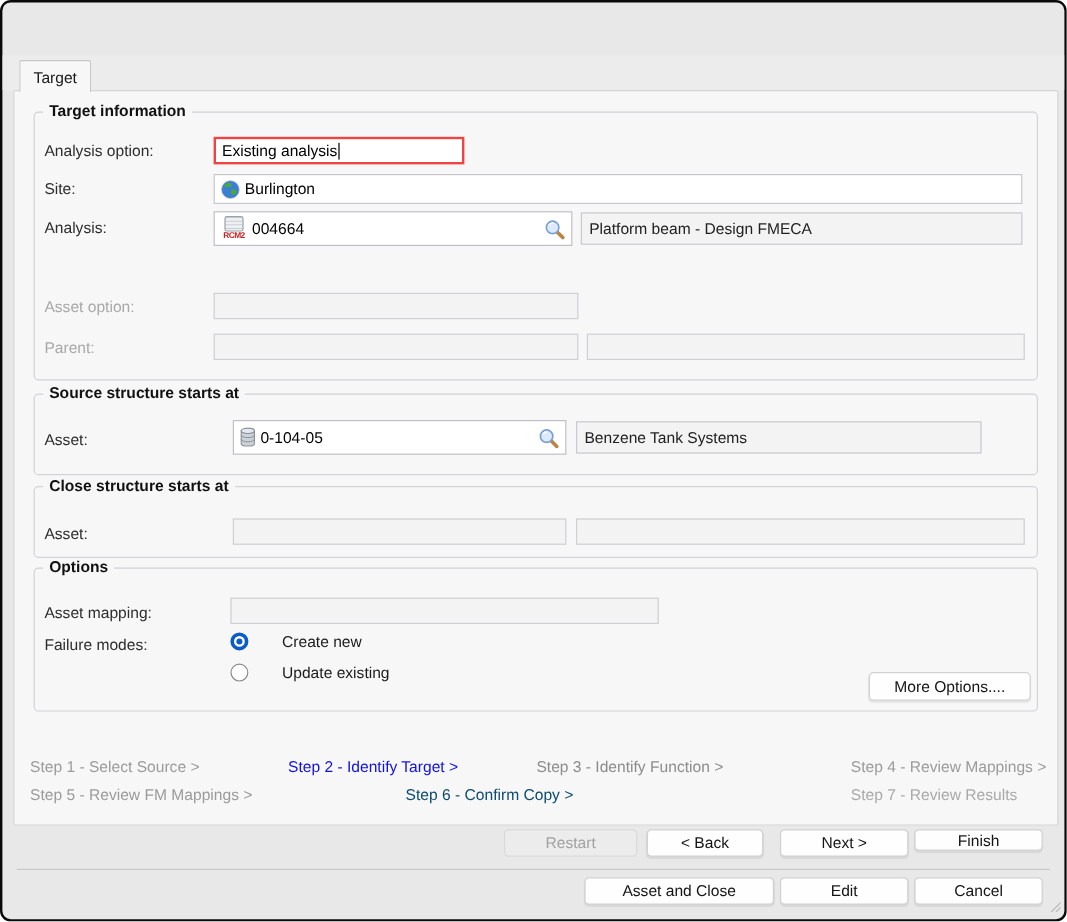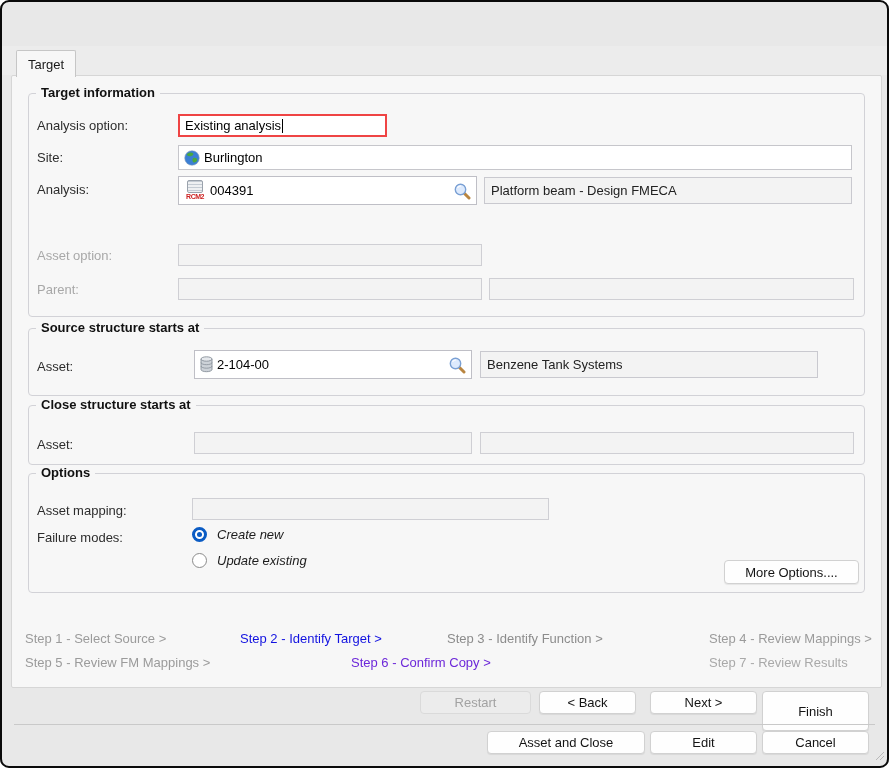--- a/index.html
+++ b/index.html
@@ -47,21 +47,21 @@
   .dinput{position:absolute;background:#f3f3f3;border:1px solid #cfcfd4;box-sizing:border-box;}
 
   
   .rcm2-icon{display:flex;flex-direction:column;align-items:center;width:22px;}
   .rcm2-doc{width:16px;height:13px;box-sizing:border-box;background:#eef0f2;border:1px solid #9aa2ac;border-radius:2px;
     background-image:linear-gradient(#c4cbd3 1px, transparent 1px);background-size:100% 3px;background-position:0 3px;}
   .rcm2-cap{font-size:7px;font-weight:bold;color:#cc2222;line-height:8px;letter-spacing:-0.5px;}
   .icon{display:flex;align-items:center;}
 
   
-  .radio-row{position:absolute;display:flex;gap:10px;font-style:italic;}
+  .radio-row{position:absolute;display:flex;gap:28px;}
   .radio{width:15px;height:15px;border-radius:50%;box-sizing:border-box;background:#fff;}
   .radio.checked{border:3px solid #0b5cc4;display:flex;align-items:center;justify-content:center;}
   .radio .dot{width:5px;height:5px;border-radius:50%;background:#0b5cc4;}
   .radio.unchecked{border:1px solid #8b8b8b;}
   .radio-label{color:#1c1c1c;}
 
   
   .step{position:absolute;white-space:nowrap;font-size:13px;cursor:default;}
 
   
@@ -105,21 +105,21 @@
         </span>
         <span class="val">Burlington</span>
       </div>
 
       <span class="flabel" style="top:88px;">Analysis:</span>
       <div class="lookup" style="left:149px;top:82px;width:299px;height:29px;">
         <span class="rcm2-icon">
           <span class="rcm2-doc"></span>
           <span class="rcm2-cap">RCM2</span>
         </span>
-        <span class="val">004391</span>
+        <span class="val">004664</span>
         <span class="icon">
           <svg width="18" height="18" viewBox="0 0 18 18">
             <line x1="11.5" y1="11.5" x2="16" y2="16" stroke="#b98540" stroke-width="3" stroke-linecap="round"></line>
             <circle cx="7.5" cy="7.5" r="5.2" fill="#ddeafd" stroke="#7aa0d4" stroke-width="1.4"></circle>
             <path d="M4.8 5.4 A3.6 3.6 0 0 1 7.6 4" stroke="#ffffff" stroke-width="1.2" fill="none" stroke-linecap="round"></path>
           </svg>
         </span>
       </div>
       <div class="descfield" style="left:455px;top:83px;width:368px;height:27px;">
         <span>Platform beam - Design FMECA</span>
@@ -143,21 +143,21 @@
       <span class="legend">Source structure starts at</span>
       <span class="flabel" style="top:30px;">Asset:</span>
       <div class="lookup" style="left:165px;top:21px;width:278px;height:29px;">
         <span class="icon">
           <svg width="13" height="17" viewBox="0 0 13 17">
             <path d="M1 3 L1 13.5 A5.5 2.2 0 0 0 12 13.5 L12 3Z" fill="#cdd2d8" stroke="#878e98" stroke-width="0.9"></path>
             <ellipse cx="6.5" cy="3" rx="5.5" ry="2.2" fill="#e5e8ec" stroke="#878e98" stroke-width="0.9"></ellipse>
             <path d="M1 6.5 A5.5 2.2 0 0 0 12 6.5 M1 10 A5.5 2.2 0 0 0 12 10" fill="none" stroke="#878e98" stroke-width="0.8"></path>
           </svg>
         </span>
-        <span class="val">2-104-00</span>
+        <span class="val">0-104-05</span>
         <span class="icon">
           <svg width="18" height="18" viewBox="0 0 18 18">
             <line x1="11.5" y1="11.5" x2="16" y2="16" stroke="#b98540" stroke-width="3" stroke-linecap="round"></line>
             <circle cx="7.5" cy="7.5" r="5.2" fill="#ddeafd" stroke="#7aa0d4" stroke-width="1.4"></circle>
             <path d="M4.8 5.4 A3.6 3.6 0 0 1 7.6 4" stroke="#ffffff" stroke-width="1.2" fill="none" stroke-linecap="round"></path>
           </svg>
         </span>
       </div>
       <div class="descfield" style="left:451px;top:22px;width:338px;height:27px;">
         <span>Benzene Tank Systems</span>
@@ -199,34 +199,34 @@
       <div class="btn" style="left:695px;top:86px;width:135px;height:24px;">
         <span>More Options....</span>
       </div>
     </div>
 
     <span class="step" style="left: 13px; top: 555px; color: rgb(155, 155, 155);">Step 1 - Select Source &gt;</span>
     <span class="step" style="left: 228px; top: 555px; color: rgb(18, 18, 224);">Step 2 - Identify Target &gt;</span>
     <span class="step" style="left: 435px; top: 555px; color: rgb(140, 140, 140);">Step 3 - Identify Function &gt;</span>
     <span class="step" style="left: 697px; top: 555px; color: rgb(155, 155, 155);">Step 4 - Review Mappings &gt;</span>
     <span class="step" style="left: 13px; top: 579px; color: rgb(155, 155, 155);">Step 5 - Review FM Mappings &gt;</span>
-    <span class="step" style="left: 339px; top: 579px; color: #6d28d9;">Step 6 - Confirm Copy &gt;</span>
+    <span class="step" style="left: 326px; top: 579px; color: #0c4a6e;">Step 6 - Confirm Copy &gt;</span>
     <span class="step" style="left: 697px; top: 579px; color: rgb(169, 169, 169);">Step 7 - Review Results</span>
   </div>
 
   <div class="btn disabled" style="left:418px;top:689px;width:111px;height:23px;">
     <span>Restart</span>
   </div>
   <div class="btn" style="left:537px;top:689px;width:97px;height:23px;">
     <span>&lt; Back</span>
   </div>
   <div class="btn" style="left:648px;top:689px;width:107px;height:23px;">
     <span>Next &gt;</span>
   </div>
-  <div class="btn" style="left:760px;top:689px;width:107px;height:40px;">
+  <div class="btn" style="left:760px;top:689px;width:107px;height:18px;">
     <span>Finish</span>
   </div>
 
   <div class="footer-sep"></div>
 
   <div class="btn" style="left:485px;top:729px;width:158px;height:23px;">
     <span>Asset and Close</span>
   </div>
   <div class="btn" style="left:648px;top:729px;width:107px;height:23px;">
     <span>Edit</span>

